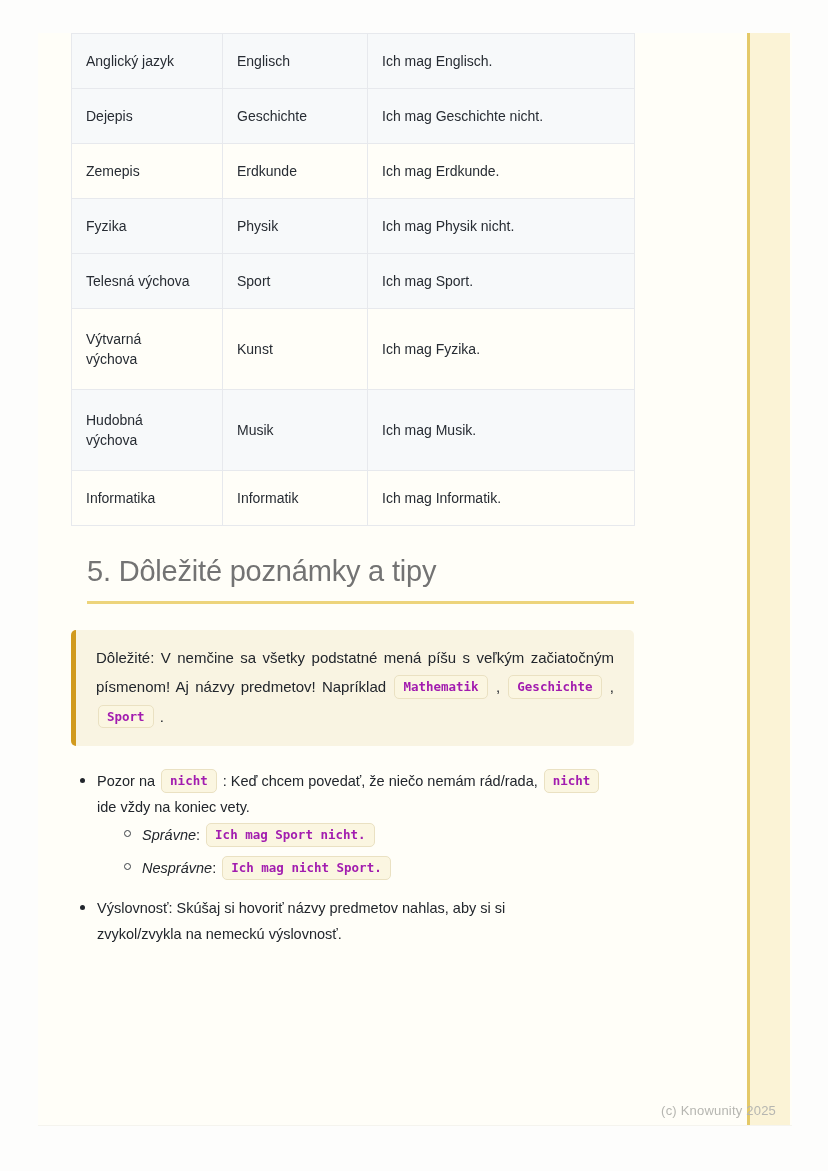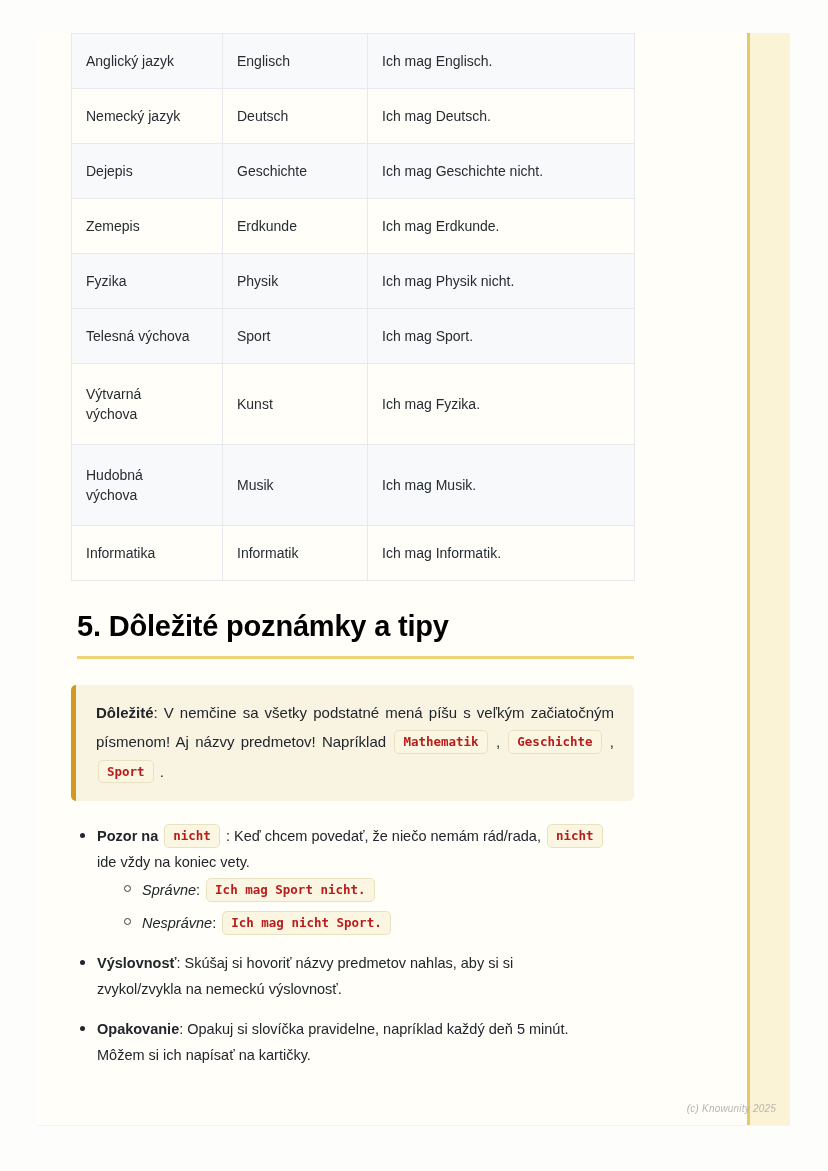--- a/index.html
+++ b/index.html
@@ -32,41 +32,41 @@
   }
   col.colsk { width:151px; } col.colde { width:145px; } col.colex { width:267px; }
   tr.single td { height:54px; }
   tr.tall td { height:80px; }
   tr.odd { background:#f7f9fa; }
   tr.even { background:transparent; }
   td.c1 { white-space:pre-line; }
 
   
   h2.section {
-    margin:29px 0 0 6px; padding:0 0 13px 0;
-    font-size:29px; font-weight:700; letter-spacing:-0.2px;
-    color:#000000; border-bottom:3px solid #edd47b;
+    margin:29px 0 0 16px; padding:0 0 13px 0;
+    font-size:29px; font-weight:400; letter-spacing:-0.2px;
+    color:#737373; border-bottom:3px solid #edd47b;
   }
 
   
   .callout {
     margin-top:26px; background:#f9f4e2;
     border-left:5px solid #d19a1e; border-radius:5px;
     padding:13px 20px 15px 20px;
   }
   .callout p {
     margin:0; font-size:15px; line-height:1.95; color:#22262c;
     text-align:justify;
   }
   .chip {
     display:inline-block; background:#fbf6e1;
     border:1px solid #eae1c2; border-radius:5px;
     padding:0 8px; margin:0 2px;
     font-family:"DejaVu Sans Mono", monospace;
-    font-size:12.5px; font-weight:700; color:#b91c1c;
+    font-size:12.5px; font-weight:700; color:#a21caf;
     line-height:1.75; white-space:nowrap; vertical-align:1px;
   }
 
   
   ul.tips {
     list-style:none; margin:22px 0 4px 0; padding:0;
     font-size:14.5px; line-height:1.8; color:#22262c;
   }
   ul.tips > li { position:relative; padding-left:26px; margin-bottom:14px; }
   ul.tips > li::before {
@@ -74,25 +74,25 @@
     width:5px; height:5px; border-radius:50%; background:#22262c;
   }
   ul.sub { list-style:none; margin:2px 0 0 0; padding:0 0 0 24px; }
   ul.sub > li { position:relative; padding-left:21px; margin-bottom:7px; }
   ul.sub > li::before {
     content:""; position:absolute; left:3px; top:8px;
     width:5px; height:5px; border-radius:50%;
     border:1.5px solid #3c4147; background:transparent;
   }
   em { font-style:italic; }
-  strong { font-weight:700; }
+  strong { font-weight:400; }
 
   .copyright {
     position:absolute; right:16px; top:1070px;
-    font-size:10px; letter-spacing:0.2px; color:#b6b6b1;font-style:italic;
+    font-size:13px; letter-spacing:0.2px; color:#b6b6b1;
   }
 </style>
 </head>
 <body>
 
 <div class="stage">
   <div class="page">
     <div class="side-band"></div>
     <div class="side-band-line"></div>
 
@@ -104,25 +104,20 @@
             <col class="colde">
             <col class="colex">
         </colgroup>
         <tbody id="vocab-body">
   <tr class="odd single">
     <td class="c1">Anglický jazyk</td>
     <td class="c2">Englisch</td>
     <td class="c3">Ich mag Englisch.</td>
   </tr>
 
-  <tr class="even single">
-    <td class="c1">Nemecký jazyk</td>
-    <td class="c2">Deutsch</td>
-    <td class="c3">Ich mag Deutsch.</td>
-  </tr>
 
   <tr class="odd single">
     <td class="c1">Dejepis</td>
     <td class="c2">Geschichte</td>
     <td class="c3">Ich mag Geschichte nicht.</td>
   </tr>
 
   <tr class="even single">
     <td class="c1">Zemepis</td>
     <td class="c2">Erdkunde</td>
@@ -169,20 +164,19 @@
       <div class="callout">
         <p id="callout-text"><strong>Dôležité</strong><span>: V nemčine sa všetky podstatné mená píšu s veľkým začiatočným písmenom! Aj názvy predmetov! Napríklad </span><code class="chip">Mathematik</code><span> , </span><code class="chip">Geschichte</code><span> , </span><code class="chip">Sport</code><span> .</span></p>
       </div>
 
       <ul class="tips" id="tips-list">
           <li><strong>Pozor na </strong><code class="chip">nicht</code><span> : Keď chcem povedať, že niečo nemám rád/rada, </span><code class="chip">nicht</code><br><span>ide vždy na koniec vety.</span><ul class="sub">
               <li><em>Správne</em><span>: </span><code class="chip">Ich mag Sport nicht.</code></li>
               <li><em>Nesprávne</em><span>: </span><code class="chip">Ich mag nicht Sport.</code></li>
             </ul></li>
           <li><strong>Výslovnosť</strong><span>: Skúšaj si hovoriť názvy predmetov nahlas, aby si si</span><br><span>zvykol/zvykla na nemeckú výslovnosť.</span></li>
-          <li><strong>Opakovanie</strong><span>: Opakuj si slovíčka pravidelne, napríklad každý deň 5 minút.</span><br><span>Môžem si ich napísať na kartičky.</span></li>
         </ul>
 
     </div>
 
     <div class="copyright">(c) Knowunity 2025</div>
   </div>
 </div>
 
 </body></html>

